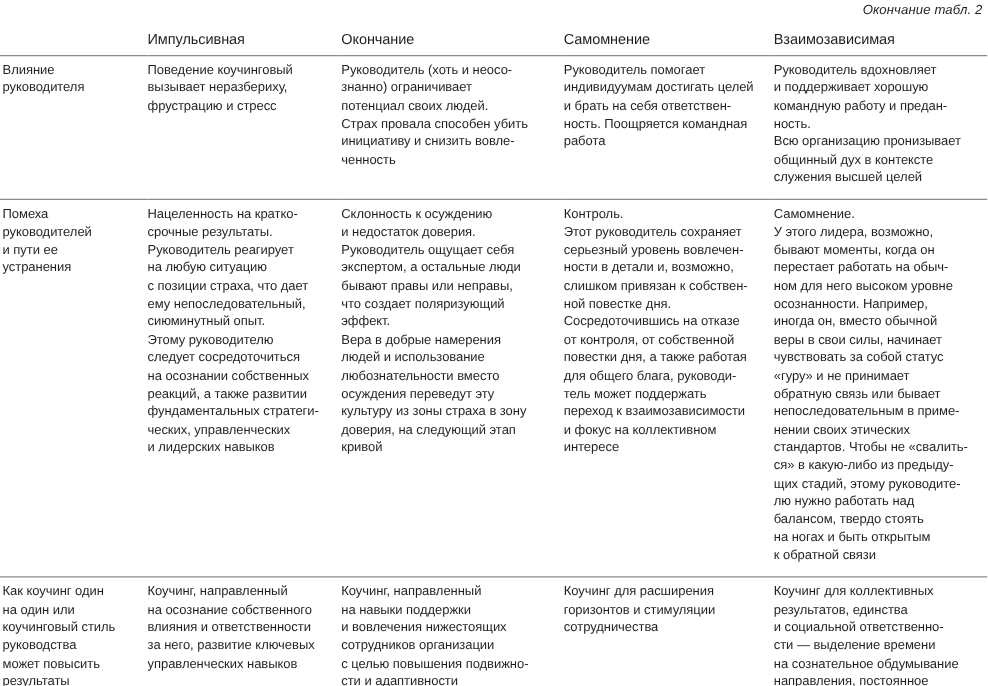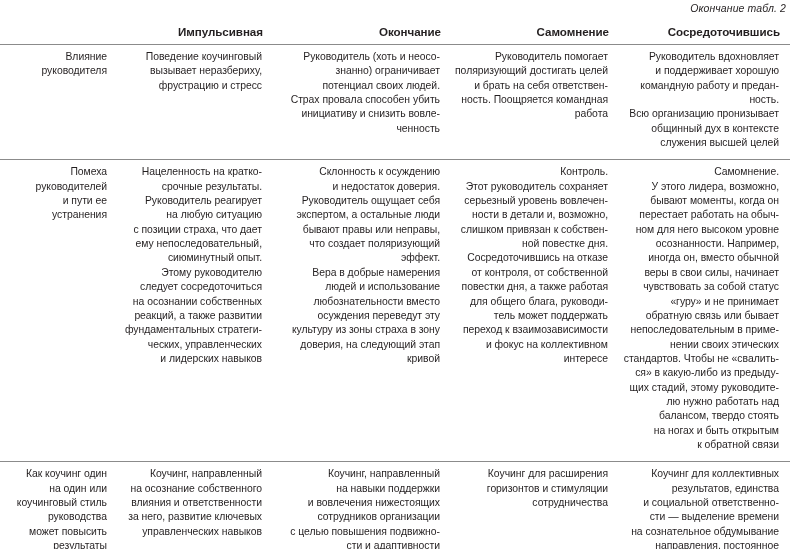--- a/index.html
+++ b/index.html
@@ -38,24 +38,24 @@
     border-collapse: collapse;
     table-layout: fixed;
   }
   table.tbl col.c0 { width: 118px; }
   table.tbl col.c1 { width: 155px; }
   table.tbl col.c2 { width: 178px; }
   table.tbl col.c3 { width: 168px; }
   table.tbl col.c4 { width: 171px; }
 
   thead th {
-    text-align: right;
+    text-align: left;
     vertical-align: bottom;
     font-size: 11.6px;
-    font-weight: bold;
+    font-weight: normal;
     color: #231f20;
     padding: 0 10px 6px 0;
     height: 24px;
     letter-spacing: -0.05px;
   }
   thead th.hc0 { padding-left: 2px; }
   thead th.hc1 { padding-left: 0px; }
 
   thead tr {
     border-bottom: 1.6px solid #8b8b8b;
@@ -67,21 +67,21 @@
     line-height: 14.35px;
     color: #231f20;
     padding: 5px 11px 9px 0;
     letter-spacing: -0.03px;
     border-bottom: 1.2px solid #8b8b8b;
   }
   tbody tr:last-child td {
     border-bottom: 1.2px solid #8b8b8b;
   }
   tbody td.c0 { padding-left: 2px; }
-  .hyphen-block { white-space: pre-line; text-align: right; }
+  .hyphen-block { white-space: pre-line; }
 </style>
 </head>
 <body>
 
 <div class="page">
 
   <div class="caption">Окончание табл. 2</div>
 
   <table class="tbl">
     <colgroup>
@@ -90,38 +90,38 @@
         <col class="c2">
         <col class="c3">
         <col class="c4">
     </colgroup>
     <thead>
       <tr>
         <th class="hc0"></th>
         <th class="hc1">Импульсивная</th>
         <th class="hc1">Окончание</th>
         <th class="hc1">Самомнение</th>
-        <th class="hc1">Сосредоточившись</th>
+        <th class="hc1">Взаимозависимая</th>
       </tr>
     </thead>
     <tbody>
       <tr>
         <td class="c0 hyphen-block">Влияние
 руководителя</td>
         <td class="hyphen-block">Поведение коучинговый
 вызывает неразбериху,
 фрустрацию и стресс</td>
         <td class="hyphen-block">Руководитель (хоть и неосо-
 знанно) ограничивает
 потенциал своих людей.
 Страх провала способен убить
 инициативу и снизить вовле-
 ченность</td>
         <td class="hyphen-block">Руководитель помогает
-поляризующий достигать целей
+индивидуумам достигать целей
 и брать на себя ответствен-
 ность. Поощряется командная
 работа</td>
         <td class="hyphen-block">Руководитель вдохновляет
 и поддерживает хорошую
 командную работу и предан-
 ность.
 Всю организацию пронизывает
 общинный дух в контексте
 служения высшей целей</td>

